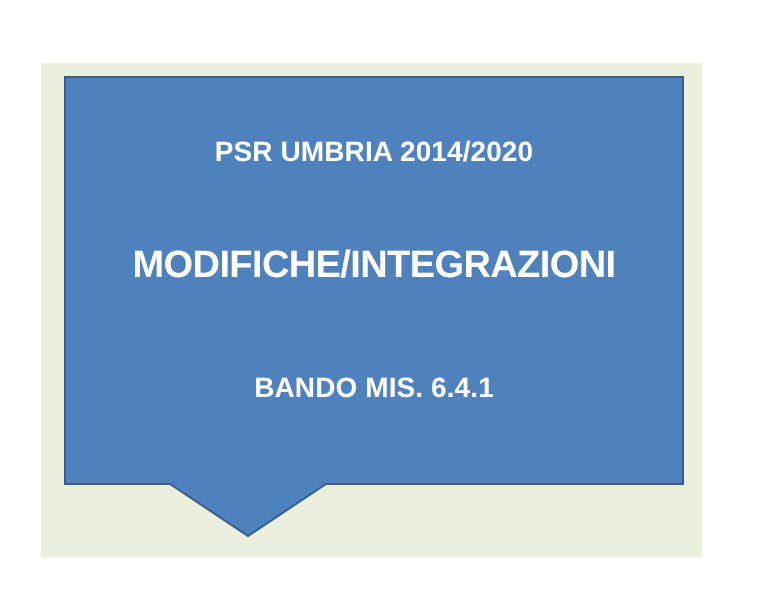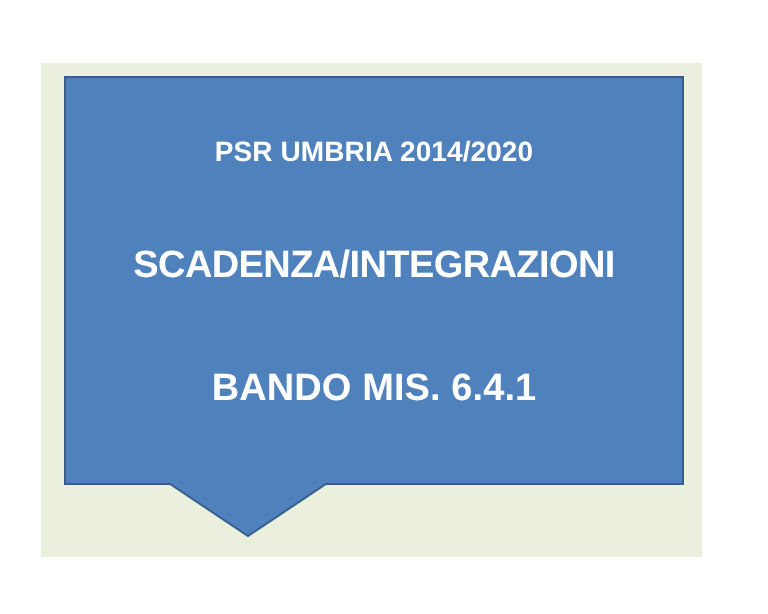--- a/index.html
+++ b/index.html
@@ -86,21 +86,21 @@
     line-height: 46px;
     margin-bottom: 22px;
   }
   #line-headline-2 {
     font-size: 38px;
     line-height: 46px;
     margin-bottom: 40px;
     letter-spacing: -0.6px;
   }
   #line-headline-3 {
-    font-size: 38px;
+    font-size: 28px;
     line-height: 46px;
   }
 </style>
 </head>
 <body>
 
 <div id="slide-canvas" style="background: rgb(255, 255, 255);">
 
   <div id="backdrop-panel" style="background: rgb(234, 240, 221);"></div>
 
@@ -112,17 +112,17 @@
                L 262 408
                L 184 460
                L 106 408
                L 1 408
                Z" fill="#4f81bd" stroke="#385d8a" stroke-width="2" stroke-linejoin="miter"></path>
     </svg>
   </div>
 
   <div id="callout-text" style="color: rgb(255, 255, 255);">
     <span class="line" id="line-subtitle">PSR UMBRIA 2014/2020</span>
-    <span class="line" id="line-headline-2">SCADENZA/INTEGRAZIONI</span>
+    <span class="line" id="line-headline-2">MODIFICHE/INTEGRAZIONI</span>
     <span class="line" id="line-headline-3">BANDO MIS. 6.4.1</span>
   </div>
 
 </div>
 
 </body></html>

